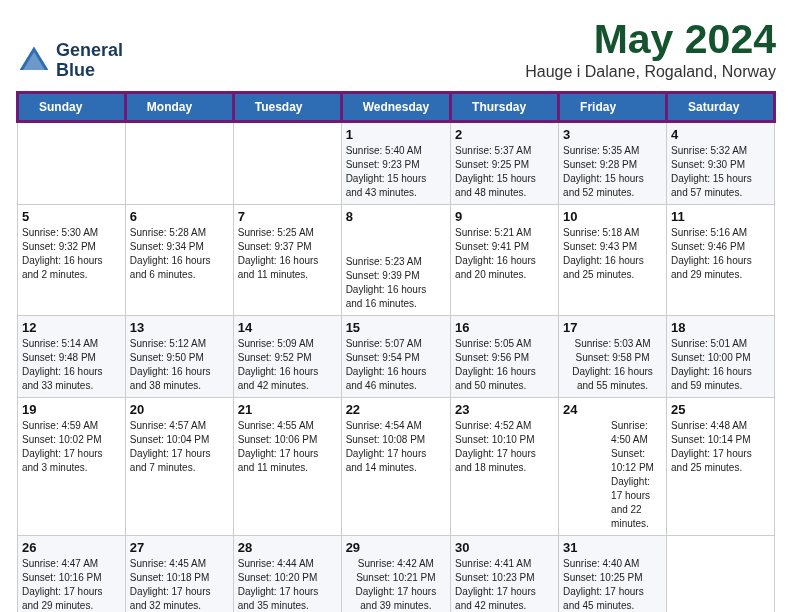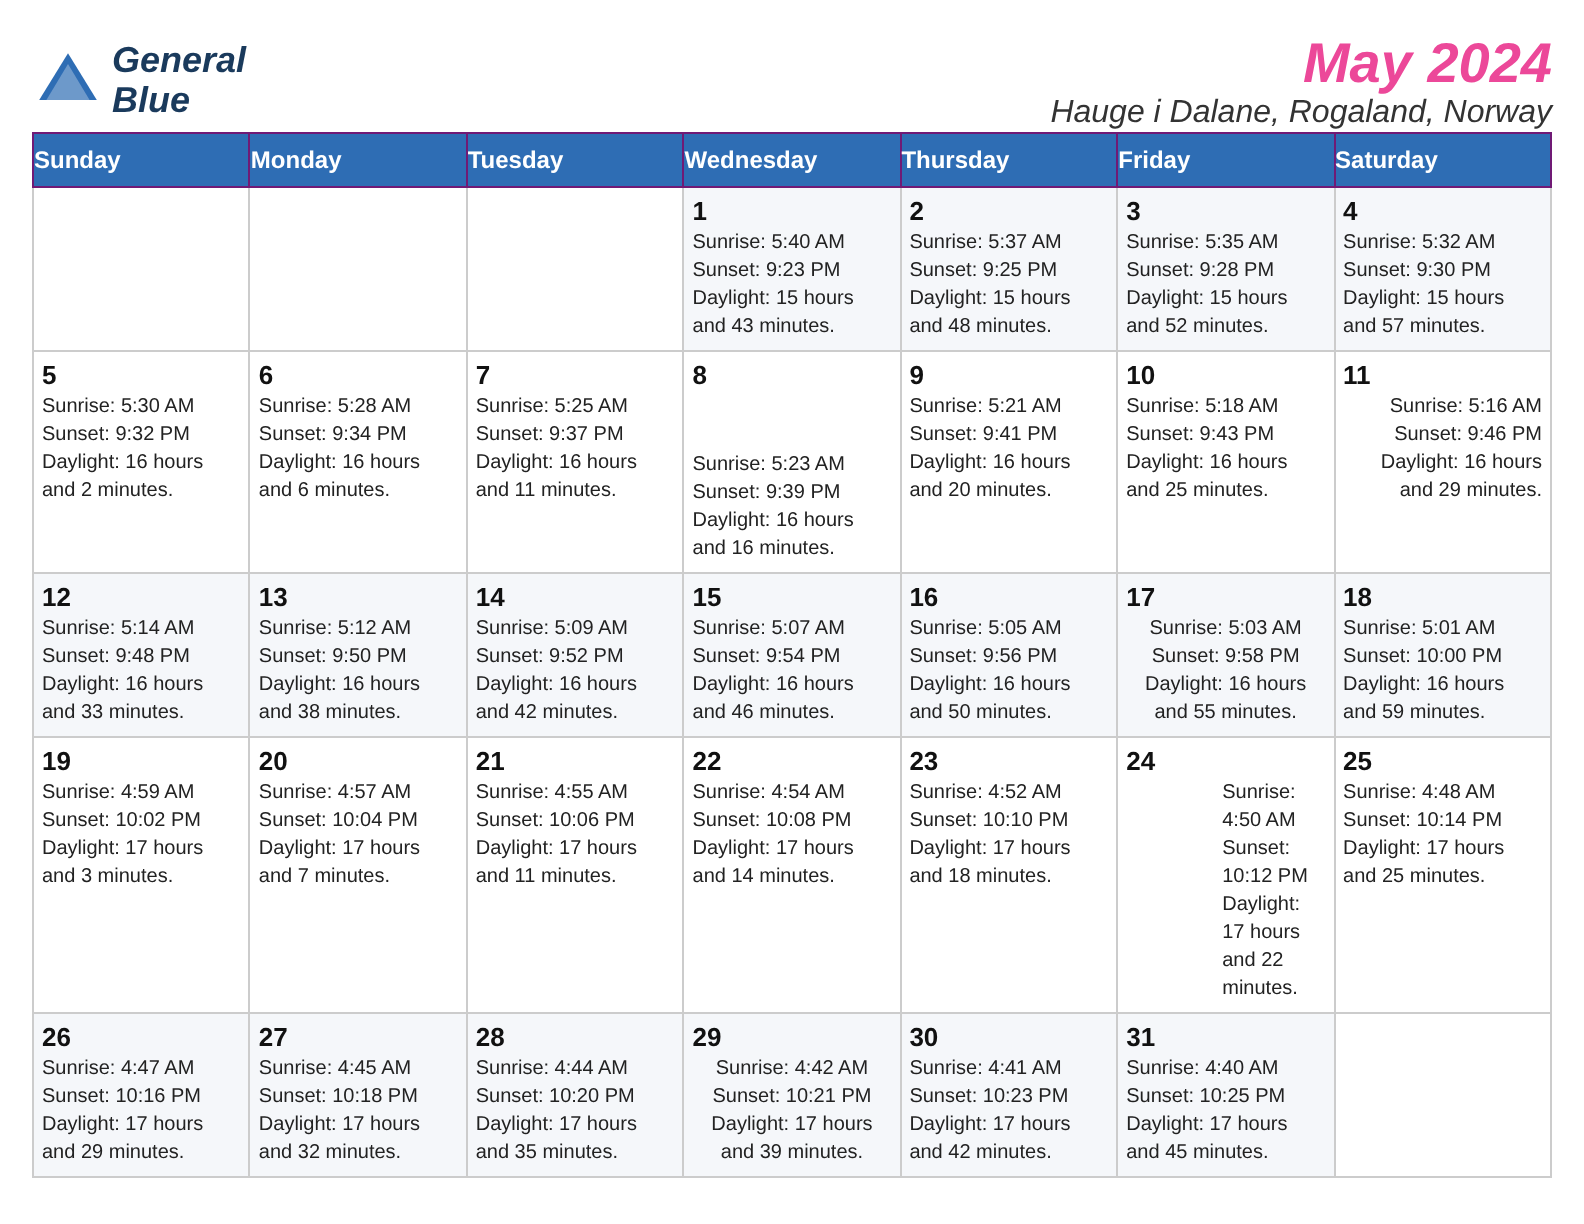--- a/index.html
+++ b/index.html
@@ -6,65 +6,65 @@
     body {
       font-family: Arial, sans-serif;
       background: #fff;
       width: 792px;
       min-height: 612px;
       padding: 16px;
     }
     .header {
       display: flex;
       justify-content: space-between;
-      align-items: center;
-      font-style: italic;
+      align-items: flex-end;
+      margin-bottom: 10px;
     }
     .logo {
       display: flex;
       align-items: center;
     }
     .logo-text {
       font-size: 18px;
       font-weight: bold;
       color: #1a3a5c;
       line-height: 1.1;
     }
     .logo-icon {
       width: 36px;
       height: 36px;
       margin-right: 4px;
     }
     .title-block {
       text-align: right;
     }
     .month-year {
-      font-size: 28px;
+      font-size: 41px;
       font-weight: bold;
-      color: #ec4899;
+      color: #14532d;
     }
     .location {
       font-size: 16px;
       color: #333;
     }
     table {
       width: 100%;
       border-collapse: collapse;
       font-size: 11px;
     }
     thead tr {
       background-color: #2e6db4;
       color: #fff;
     }
     thead th {
-      padding: 6px 0;
+      padding: 6px 20px;
       text-align: left;
       font-weight: bold;
       font-size: 12px;
-      border: 1px solid #701a75;
+      border: 3px solid #701a75;
     }
     tbody tr {
       vertical-align: top;
     }
     tbody td {
       border: 1px solid #ccc;
       padding: 4px 4px;
       width: 14.28%;
       min-height: 80px;
       height: 80px;
@@ -193,21 +193,21 @@
         </td>
         <td>
           <span class="day-num">10</span>
           <div class="day-info" style="white-space: pre-line;">Sunrise: 5:18 AM
 Sunset: 9:43 PM
 Daylight: 16 hours
 and 25 minutes.</div>
         </td>
         <td>
           <span class="day-num">11</span>
-          <div class="day-info" style="white-space: pre-line; text-align: right;">Sunrise: 5:16 AM
+          <div class="day-info" style="white-space: pre-line;">Sunrise: 5:16 AM
 Sunset: 9:46 PM
 Daylight: 16 hours
 and 29 minutes.</div>
         </td>
       </tr>
       <tr>
         <td>
           <span class="day-num">12</span>
           <div class="day-info" style="white-space: pre-line;">Sunrise: 5:14 AM
 Sunset: 9:48 PM

